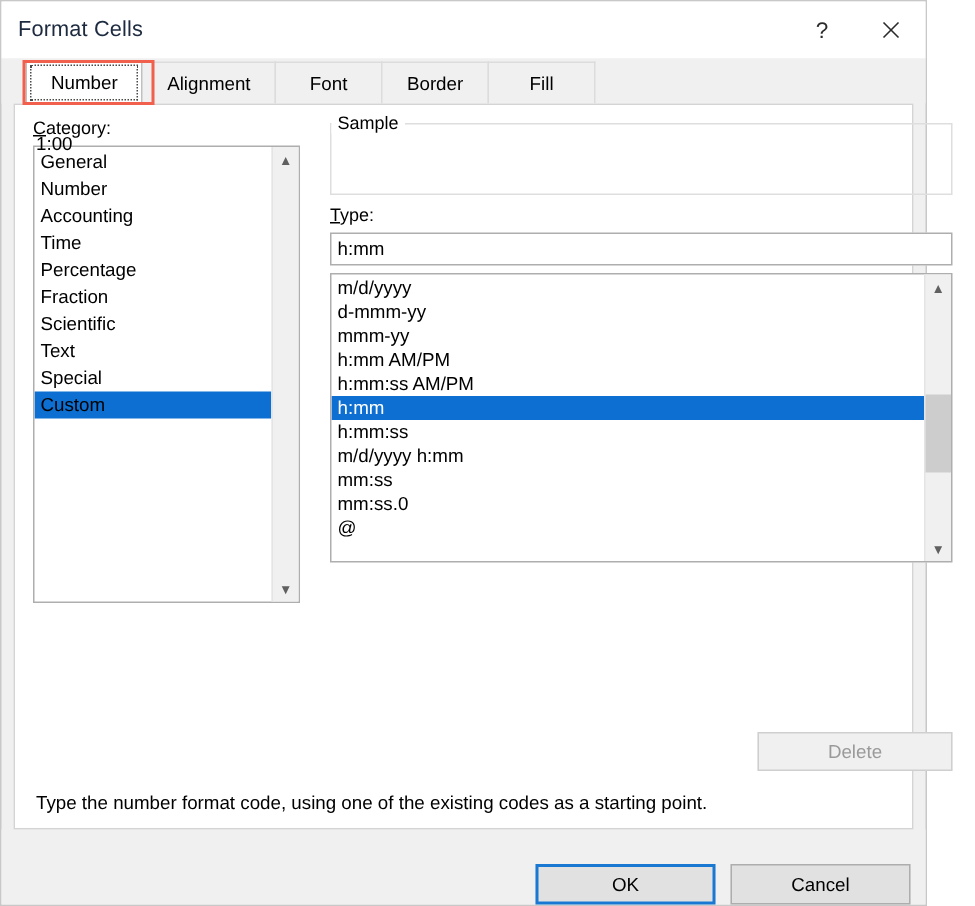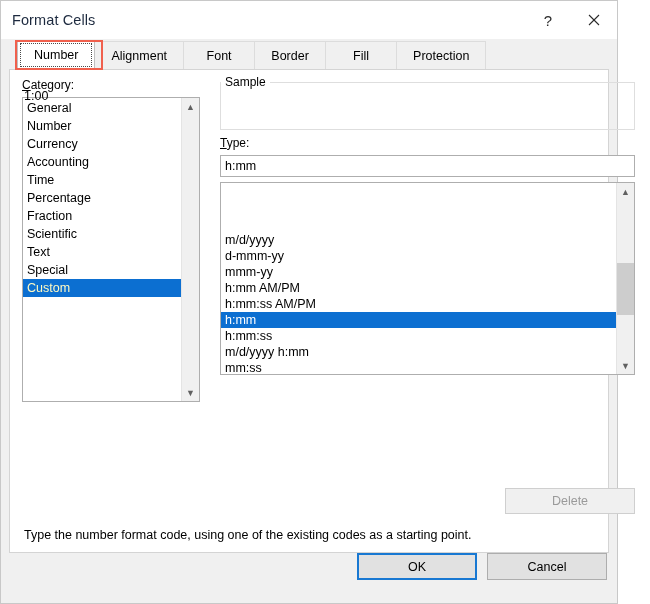--- a/index.html
+++ b/index.html
@@ -160,21 +160,21 @@
     height: 18px;
     line-height: 18px;
     padding-left: 4px;
     font-size: 12.5px;
     color: #000;
     white-space: nowrap;
     cursor: default;
   }
   .cat-item.selected {
     background: #0c6fd1;
-    color: #fef9c3;
+    color: #000000;
   }
   .vscroll {
     width: 17px;
     background: #f0f0f0;
     border-left: 1px solid #e4e4e4;
     flex: 0 0 auto;
     position: relative;
     display: flex;
     flex-direction: column;
     justify-content: space-between;
@@ -255,21 +255,20 @@
     height: 193px;
     border: 1px solid #aeaeae;
     background: #ffffff;
     box-sizing: border-box;
     display: flex;
   }
   .type-items {
     flex: 1 1 auto;
     padding-top: 1px;
     overflow: hidden;
-    margin-top: 48px;
   }
   .type-item {
     height: 16px;
     line-height: 16px;
     padding-left: 4px;
     font-size: 12.5px;
     color: #000;
     white-space: nowrap;
     cursor: default;
   }
@@ -301,21 +300,21 @@
     top: 458px;
     font-size: 12.5px;
     color: #000;
   }
 
   
   .footer {
     height: 50px;
     background: #f0f0f0;
     display: flex;
-    align-items: flex-start;
+    align-items: flex-end;
     justify-content: flex-end;
     padding-right: 10px;
     box-sizing: border-box;
     flex: 0 0 auto;
   }
   .btn {
     width: 120px;
     height: 27px;
     background: #e1e1e1;
     border: 1px solid #adadad;
@@ -360,35 +359,31 @@
     </div>
     <div class="tab">
       <span>Font</span>
     </div>
     <div class="tab">
       <span>Border</span>
     </div>
     <div class="tab">
       <span>Fill</span>
     </div>
-    <div class="tab">
-      <span>Protection</span>
-    </div>
     <div class="tab-annotation"></div>
   </div>
 
   <div class="content">
 
     <div class="cat-label label"><span class="acc">C</span><span>ategory:</span></div>
 
     <div class="cat-list">
       <div class="cat-items">
         <div class="cat-item">General</div>
         <div class="cat-item">Number</div>
-        <div class="cat-item">Currency</div>
         <div class="cat-item">Accounting</div>
         <div class="cat-item">Time</div>
         <div class="cat-item">Percentage</div>
         <div class="cat-item">Fraction</div>
         <div class="cat-item">Scientific</div>
         <div class="cat-item">Text</div>
         <div class="cat-item">Special</div>
         <div class="cat-item selected">Custom</div>
       </div>
       <div class="vscroll">

